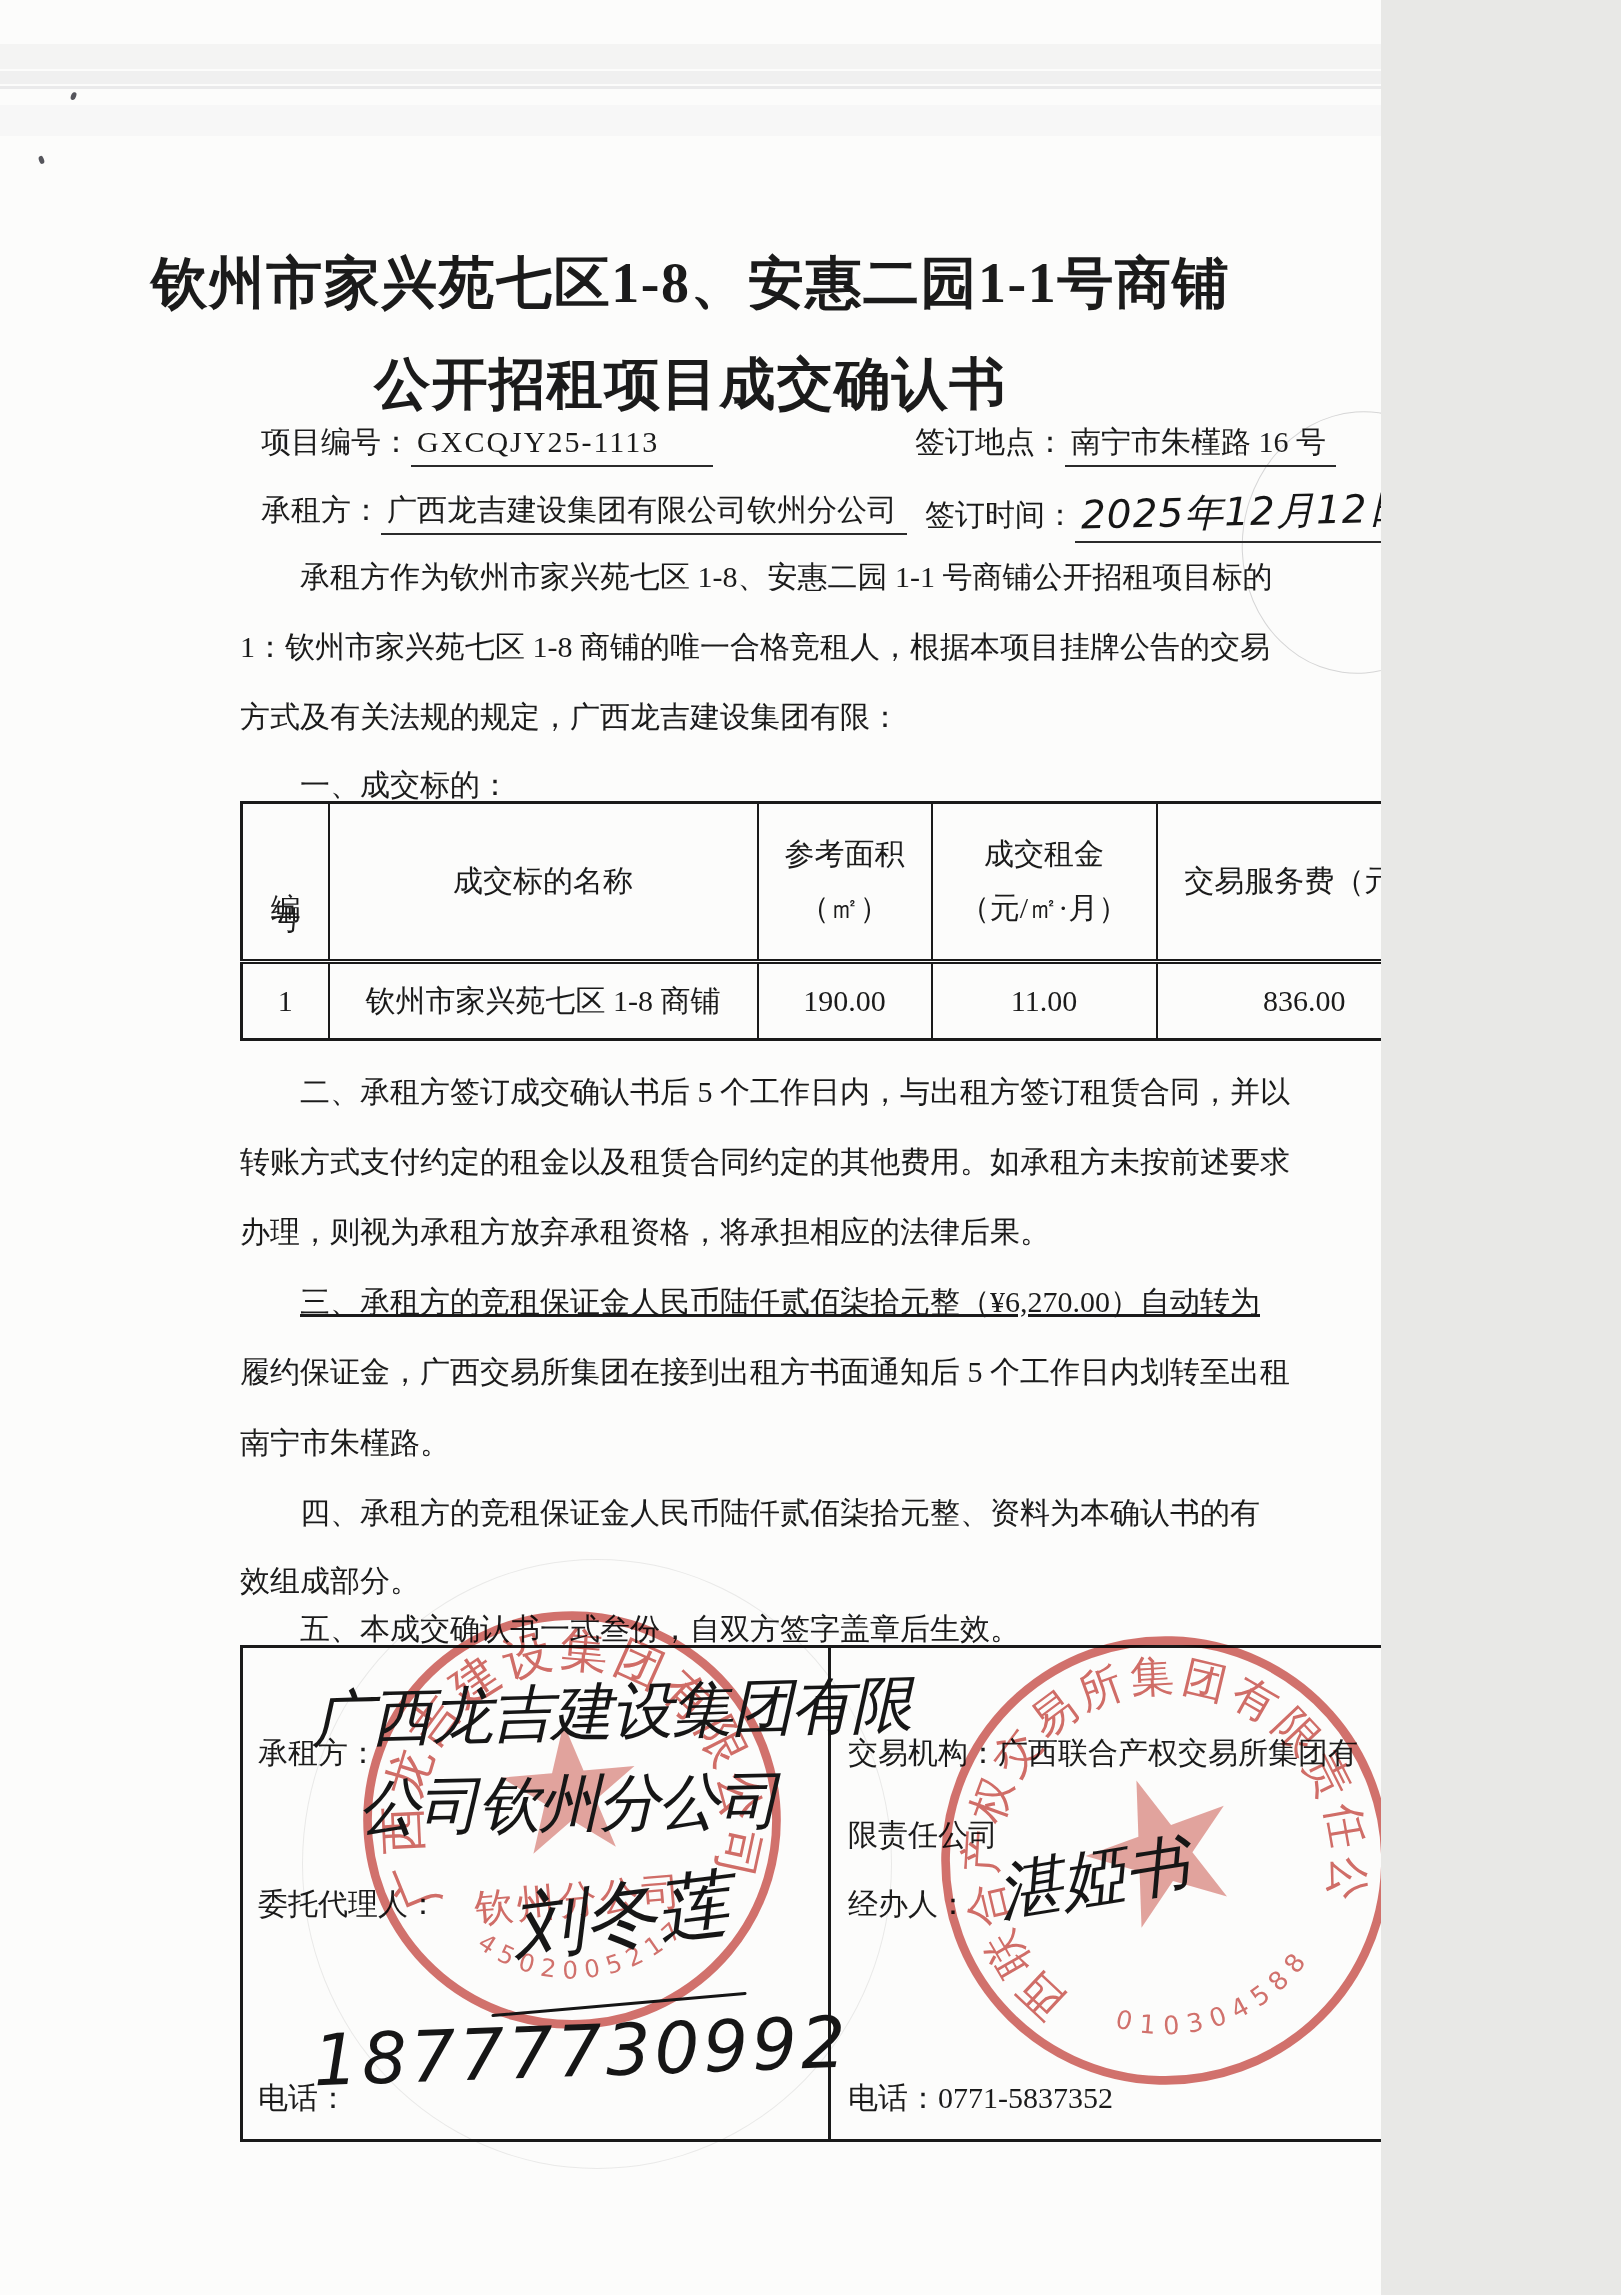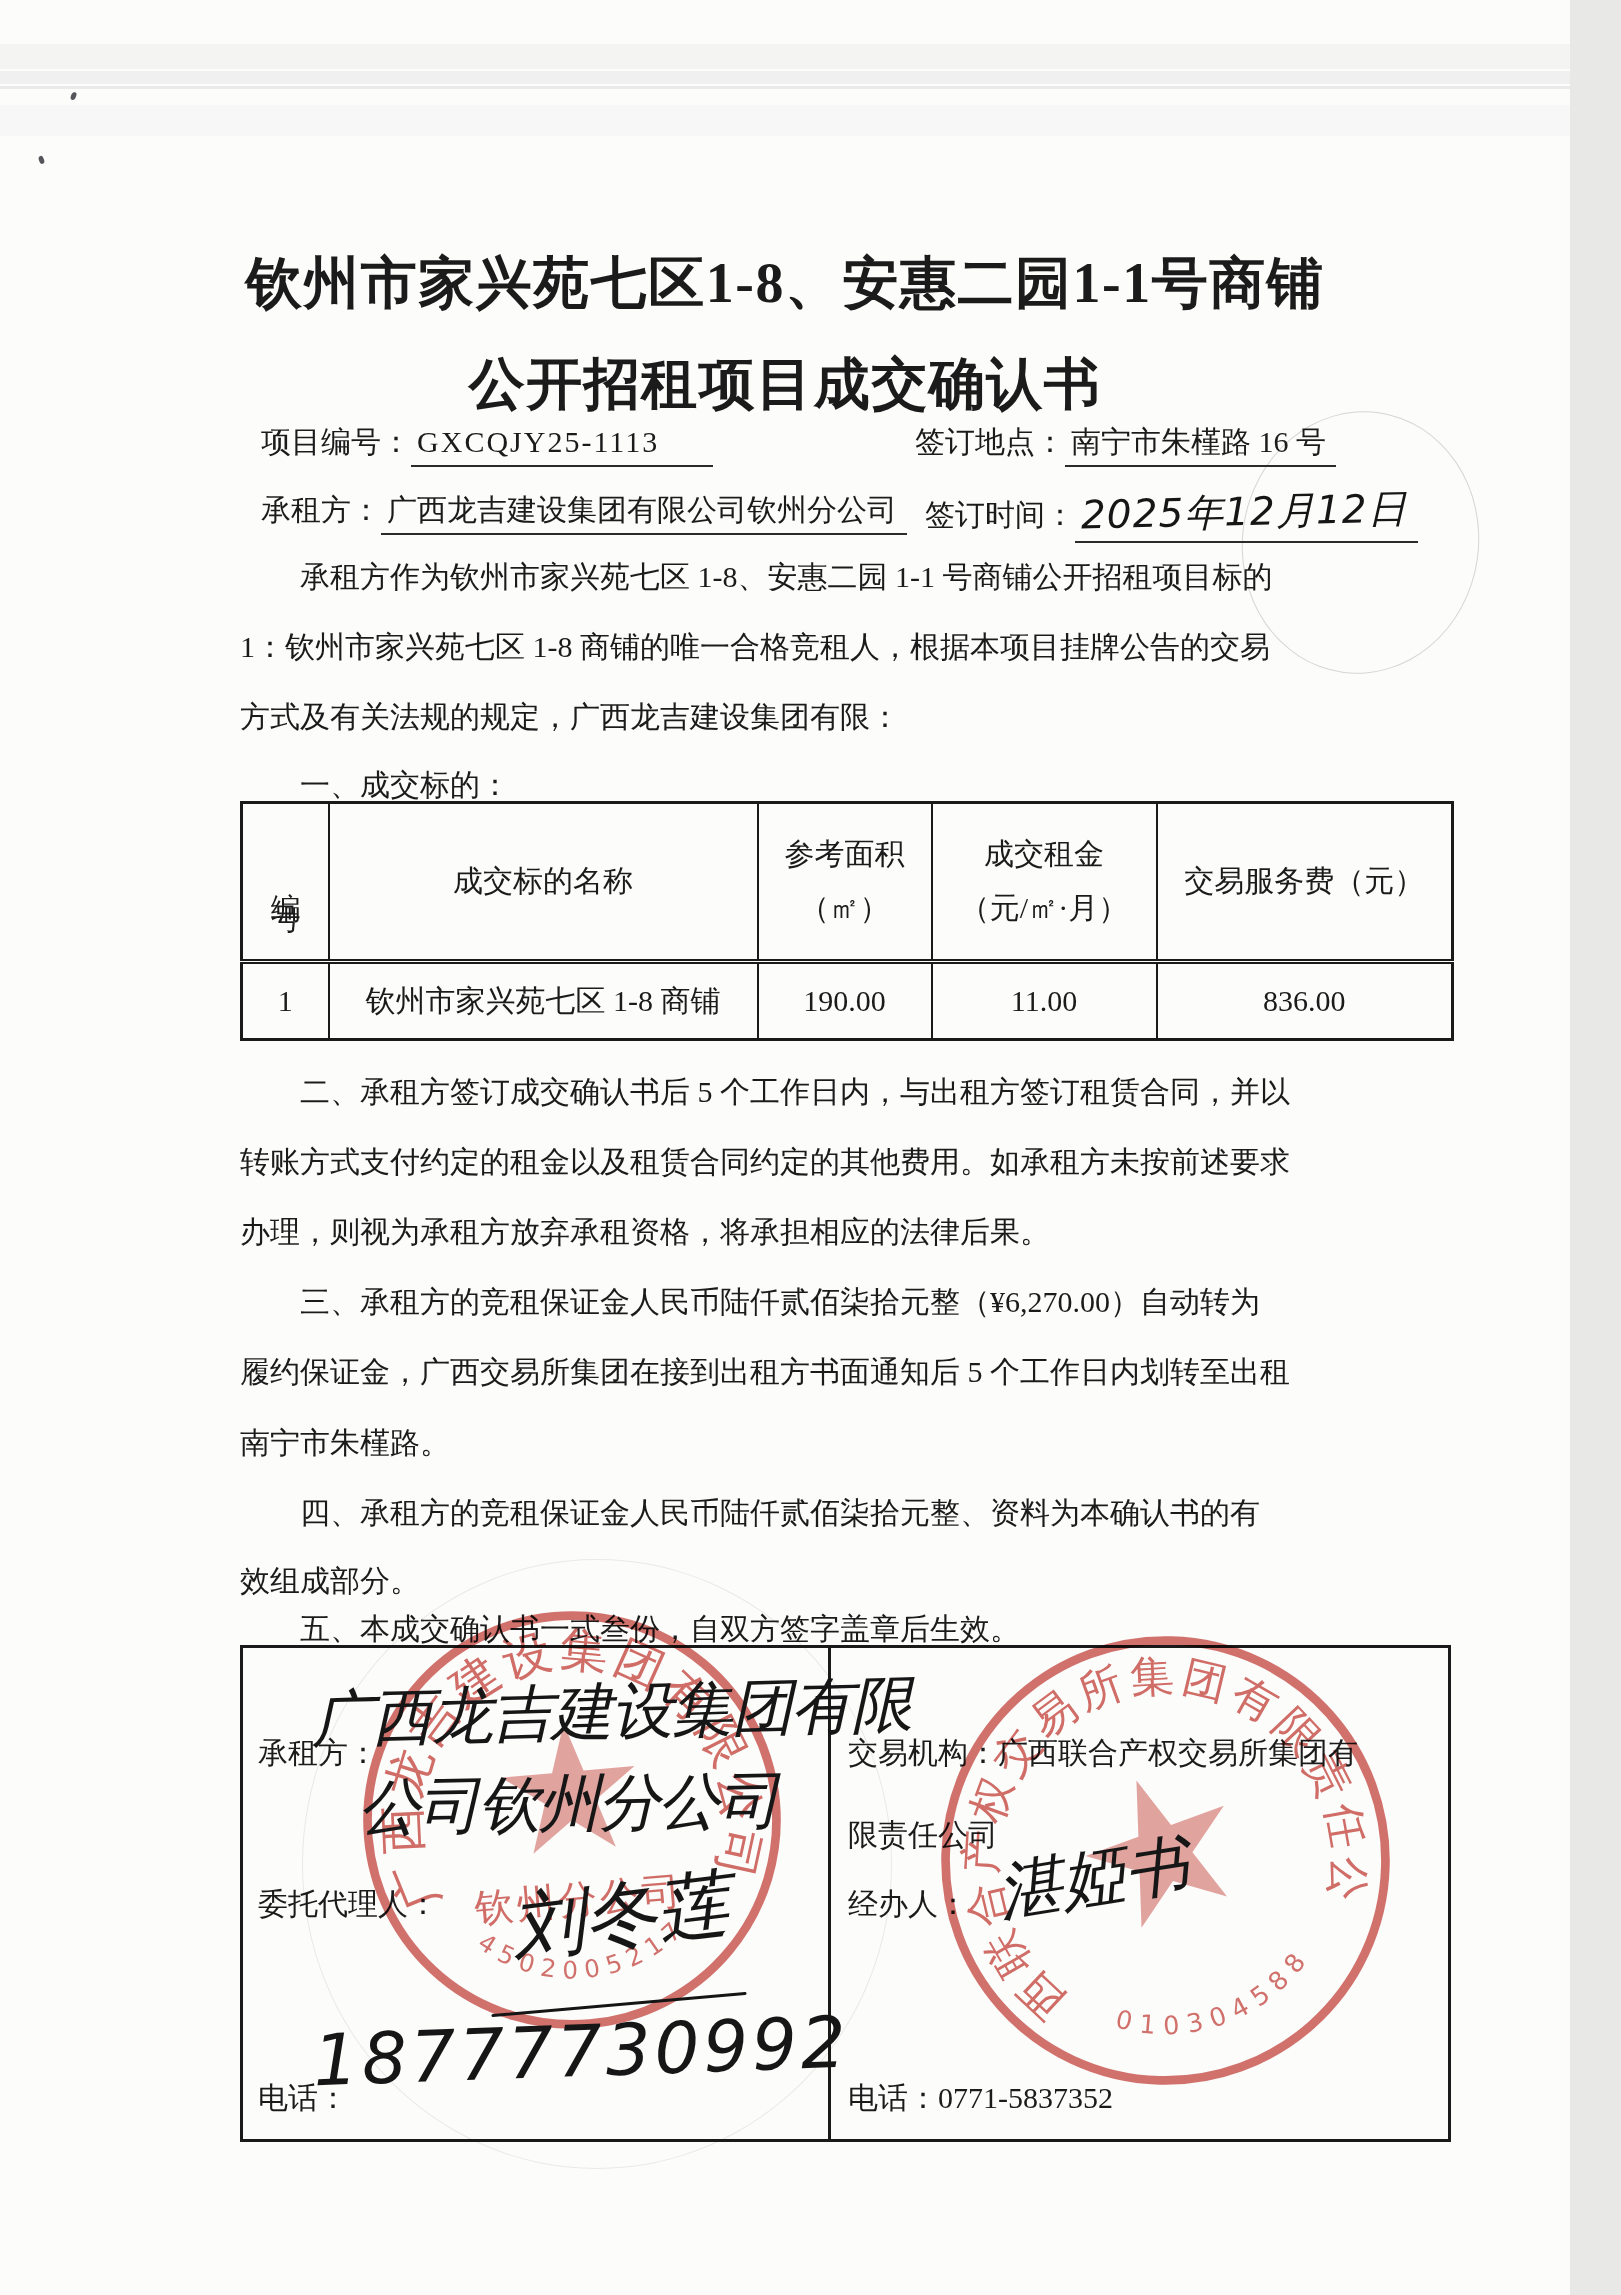--- a/index.html
+++ b/index.html
@@ -1,19 +1,19 @@
 <!DOCTYPE html>
 <html style="font-size:8.2px"><head>
 <meta charset="utf-8">
 <style>
   html,body{margin:0;padding:0;background:#e8e8e6;}
   .page{
-    position:relative; width:1534px; height:2295px;
+    position:relative; width:1381px; height:2295px;
     background:#fcfcfb; overflow:hidden;
-    font-family:"Liberation Serif", serif; color:#1b1b1b;padding-left:36px;
+    font-family:"Liberation Serif", serif; color:#1b1b1b;
   }
   .abs{position:absolute;}
   
   .band{left:0;width:100%;pointer-events:none;}
   .band1{top:44px;height:24.5px;background:rgba(90,90,100,0.05);}
   .band2{top:71px;height:13.3px;background:rgba(90,90,100,0.07);}
   .band3{top:86px;height:3.1px;background:rgba(80,80,95,0.10);}
   .band4{top:105px;height:31px;background:rgba(90,90,100,0.028);}
   .speck{width:4.6px;height:8.2px;background:#2a2a35;border-radius:60% 40% 55% 45%;opacity:.8;}
   .faint-oval{border:1.5px solid rgba(105,105,110,0.26);border-radius:50%;pointer-events:none;}
@@ -114,21 +114,21 @@
       <td>190.00</td>
       <td>11.00</td>
       <td>836.00</td>
     </tr>
   </tbody>
     </table>
 
   <div class="abs pline indent" style="left:240px;top:1073px;">二、承租方签订成交确认书后 5 个工作日内，与出租方签订租赁合同，并以</div>
   <div class="abs pline" style="left:240px;top:1143px;">转账方式支付约定的租金以及租赁合同约定的其他费用。如承租方未按前述要求</div>
   <div class="abs pline" style="left:240px;top:1213px;">办理，则视为承租方放弃承租资格，将承担相应的法律后果。</div>
-  <div class="abs pline indent" style="left:240px;top:1283px;">三、承租方的竞租保证金人民币陆仟贰佰柒拾元整（¥6,270.00）自动转为</div>
+  <div class="abs pline indent" style="left:240px;top:1283px;text-decoration:underline;">三、承租方的竞租保证金人民币陆仟贰佰柒拾元整（¥6,270.00）自动转为</div>
   <div class="abs pline" style="left:240px;top:1353px;">履约保证金，广西交易所集团在接到出租方书面通知后 5 个工作日内划转至出租</div>
   <div class="abs pline" style="left:240px;top:1424px;">南宁市朱槿路。</div>
   <div class="abs pline indent" style="left:240px;top:1494px;">四、承租方的竞租保证金人民币陆仟贰佰柒拾元整、资料为本确认书的有</div>
   <div class="abs pline" style="left:240px;top:1562px;">效组成部分。</div>
   <div class="abs pline indent" style="left:240px;top:1610px;">五、本成交确认书一式叁份，自双方签字盖章后生效。</div>
 
   <div class="abs sig-box"></div>
   <div class="abs sig-divider"></div>
 
   <div class="abs pline" style="left:258px;top:1734px;">承租方：</div>

